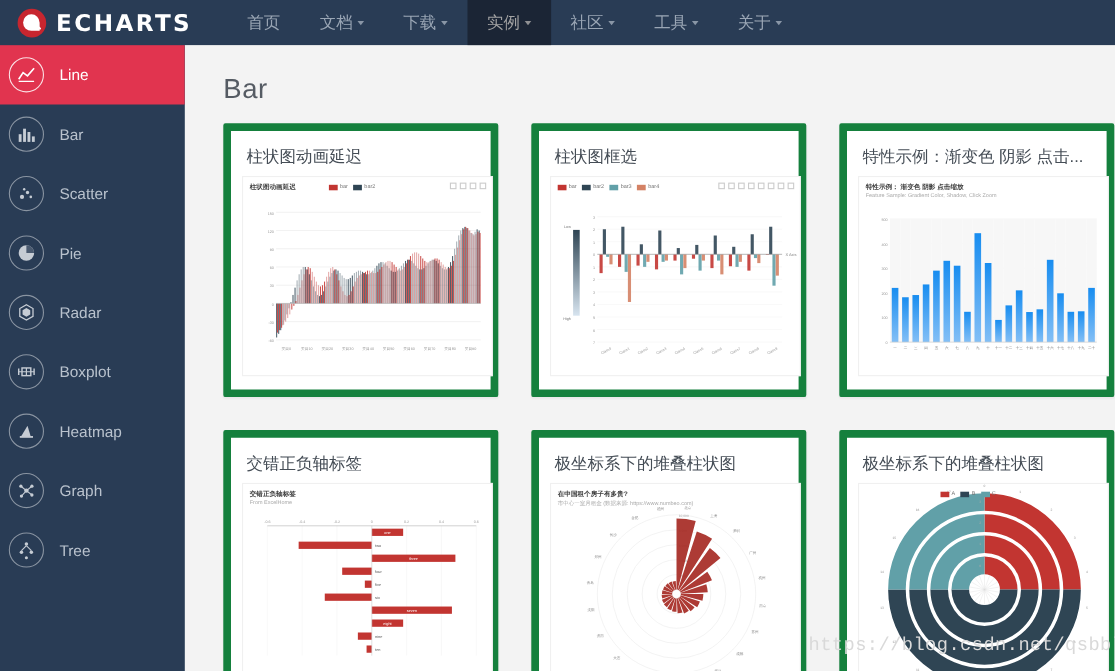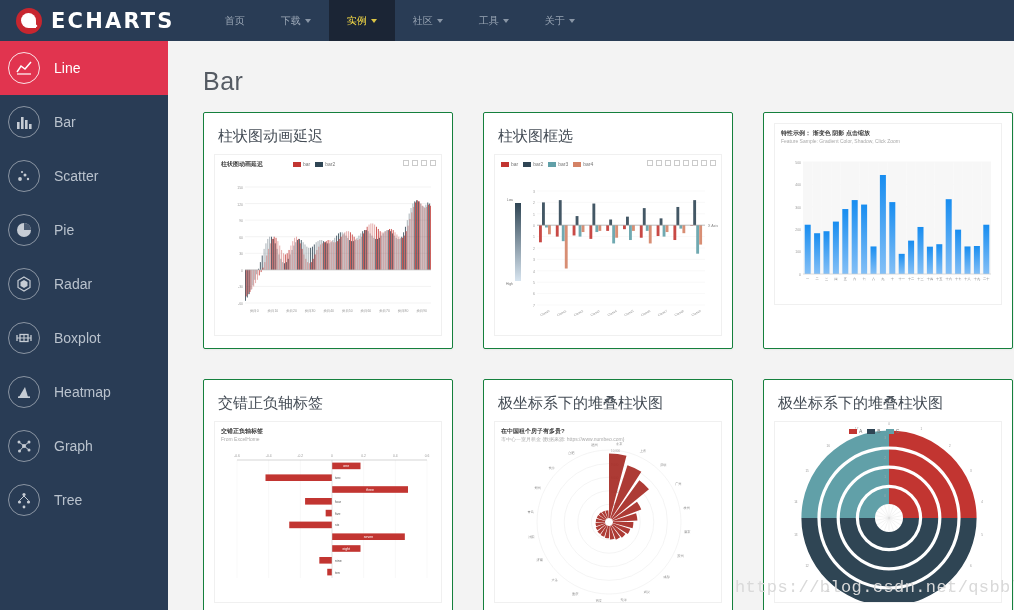--- a/index.html
+++ b/index.html
@@ -56,28 +56,28 @@
     font-weight: bold;
     letter-spacing: 2.2px;
     font-family: "DejaVu Sans", sans-serif;
     white-space: nowrap;
   }
   .navlinks { display: flex; align-items: stretch; margin-left: 18px; }
   .navitem {
     display: flex; align-items: center;
     padding: 0 18px;
     color: #9aa6b5;
-    font-size: 10px;
+    font-size: 15px;
     white-space: nowrap;
     cursor: pointer;
     height: 41px;
   }
   .navitem.active {
     background: #1b2535;
-    color: #fde047;
+    color: #a3a3a3;
   }
   .caret {
     display: inline-block;
     margin-left: 4px;
     width: 0; height: 0;
     border-left: 3.5px solid transparent;
     border-right: 3.5px solid transparent;
     border-top: 4px solid currentColor;
     opacity: .85;
   }
@@ -132,21 +132,21 @@
   }
   .grid {
     display: flex;
     flex-wrap: wrap;
     padding-left: 35px;
     gap: 30px 30px;
   }
   .card {
     width: 250px;
     background: #ffffff;
-    border: 1px solid #15803d;
+    border: 7px solid #15803d;
     border-radius: 2px;
     box-shadow: 0 1px 2px rgba(0,0,0,.045);
     padding: 10px 10px 12px 10px;
     cursor: pointer;
   }
   .card-title {
     font-size: 15px;
     color: #454d56;
     margin: 4px 0 8px 4px;
     white-space: nowrap;
@@ -205,20 +205,24 @@
 <body>
 
 <div class="topnav">
   <div class="brand">
     <div class="logo-mark"></div>
     <div class="brand-text">ECHARTS</div>
   </div>
   <div class="navlinks" id="navlinks">
       <div class="navitem">
         <span>首页</span>
+      </div>
+      <div class="navitem">
+        <span>文档</span>
+        <span class="caret"></span>
       </div>
       <div class="navitem">
         <span>下载</span>
         <span class="caret"></span>
       </div>
       <div class="navitem active">
         <span>实例</span>
         <span class="caret"></span>
       </div>
       <div class="navitem">
@@ -704,20 +708,21 @@
             <b></b>
             <b></b>
             <b></b>
             <b></b>
             <b></b>
             <b></b>
           </div>
         </div>
       </div>
       <div class="card">
+        <div class="card-title">特性示例：渐变色 阴影 点击...</div>
         <div class="card-thumb">
           <svg class="thumb-svg" width="228" height="182" viewBox="0 0 228 182">
             <defs>
               <linearGradient id="bgrad" x1="0" y1="0" x2="0" y2="1">
                 <stop offset="0%" stop-color="#188df0"></stop>
                 <stop offset="100%" stop-color="#83bff6"></stop>
               </linearGradient>
             </defs>
             <line x1="28" y1="150" x2="216" y2="150" stroke="#eee" stroke-width="0.5"></line>
             <text x="26" y="151.8" text-anchor="end" font-size="3.4" fill="#999">0</text>

